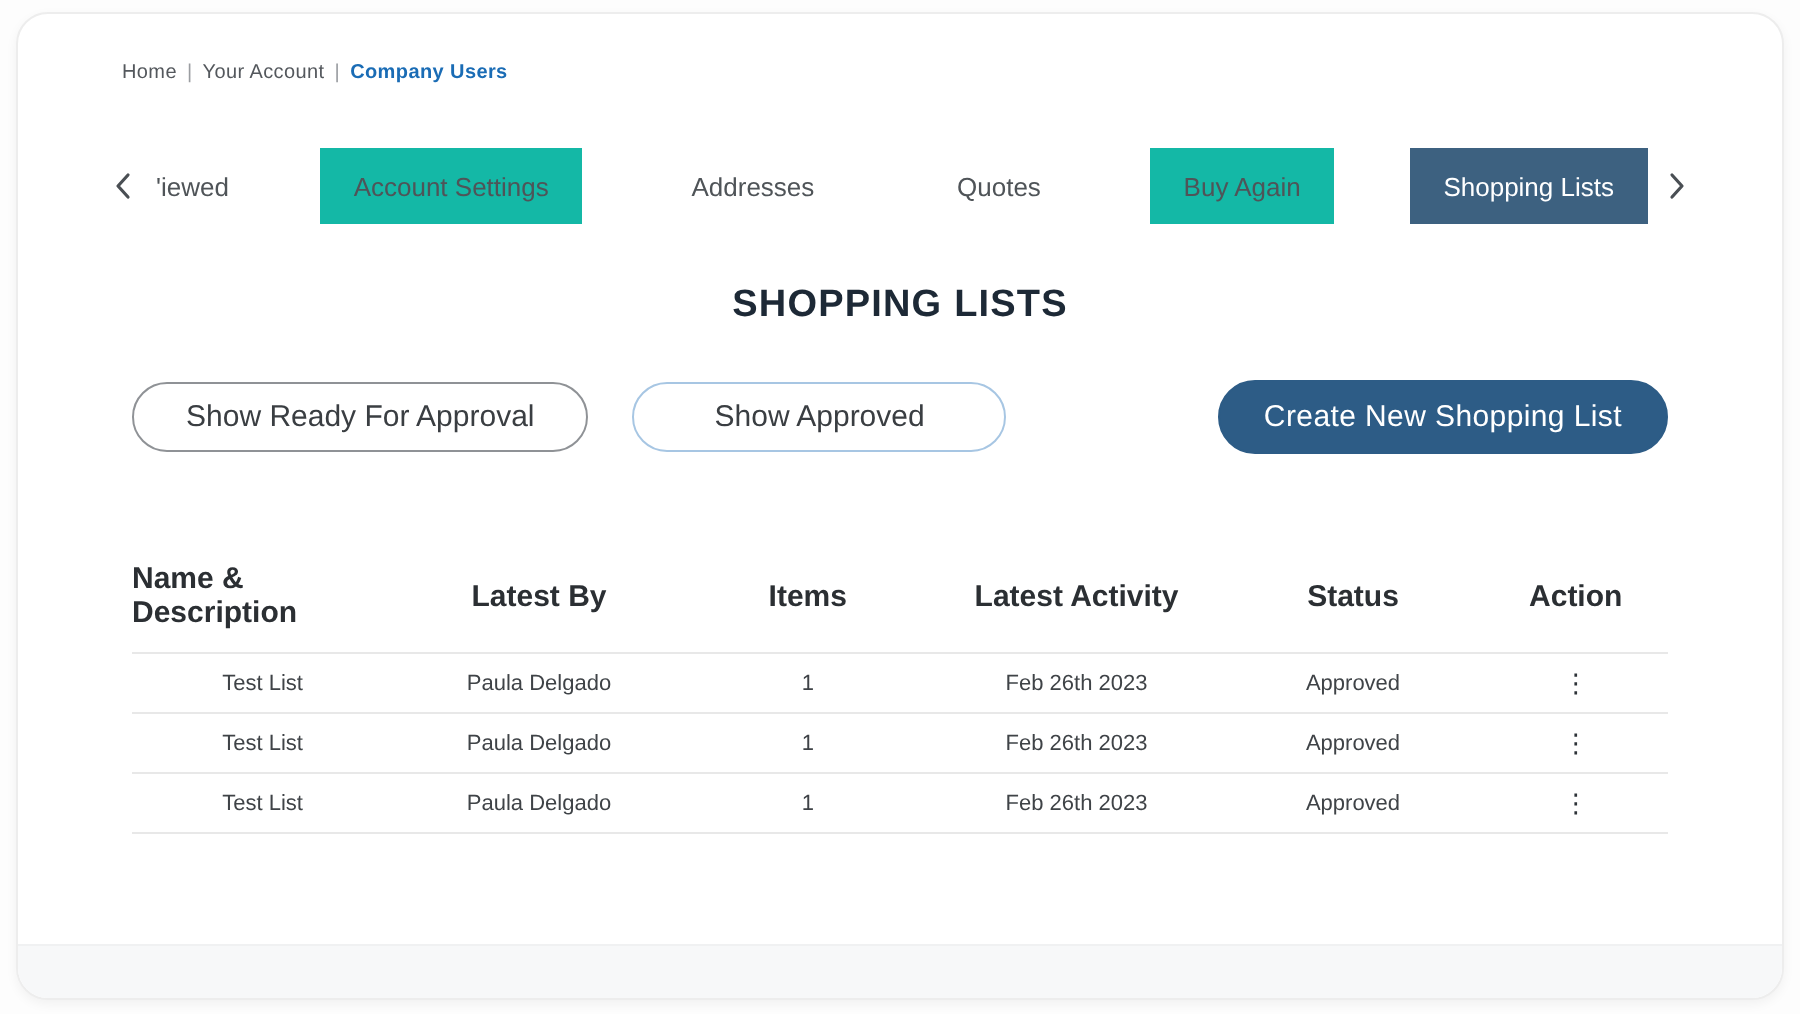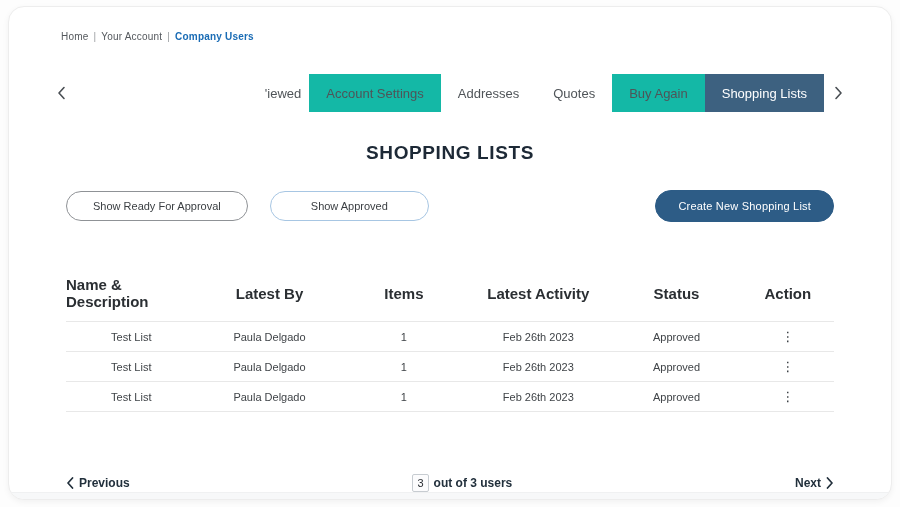--- a/index.html
+++ b/index.html
@@ -11,35 +11,35 @@
     overflow: hidden; display: flex; flex-direction: column;
   }
   
   .breadcrumb { margin: 24px 0 0 52px; font-size: 10px; color: #54585d; letter-spacing: 0.2px; }
   .breadcrumb .sep { margin: 0 5px; color: #9a9da1; }
   .breadcrumb .crumb { color: #54585d; text-decoration: none; }
   .breadcrumb .current { color: #1a6cb5; font-weight: bold; }
   
   .tabbar { margin-top: 32px; padding: 0 44px; display: flex; align-items: center; }
   .tab-arrow { background: none; border: none; padding: 0 4px; cursor: pointer; display: flex; align-items: center; }
-  .tabs { flex: 1; display: flex; align-items: stretch; justify-content: flex-end; margin: 0 6px; }
+  .tabs { flex: 1; display: flex; align-items: stretch; justify-content: space-between; margin: 0 6px; }
   .tab {
     height: 38px; display: flex; align-items: center; padding: 0 17px;
     font-size: 13px; color: #4f5458; background: #fff; border: none; cursor: pointer;
     white-space: nowrap; font-family: inherit;
   }
   .tab.shaded { background: #14b8a6; }
   .tab.active { background: #3d6180; color: #fff; }
   .tab.partial { padding-left: 2px; padding-right: 8px; }
   
   .page-title { margin-top: 30px; text-align: center; font-size: 19px; font-weight: bold; letter-spacing: 0.6px; color: #1d2936; }
   
   .actions { margin: 26px 57px 0; display: flex; align-items: center; }
   .pill {
-    border-radius: 999px; font-size: 11px; font-family: inherit; cursor: pointer;
+    border-radius: 999px; font-size: 15px; font-family: inherit; cursor: pointer;
     background: #fff; color: #3a3e42; border: 1px solid #8f9296; padding: 8px 26px;
     white-space: nowrap;
   }
   .pill.approved { border-color: #a7c6e3; padding: 8px 40px; margin-left: 22px; }
   .pill.create {
     margin-left: auto; background: #2d5c86; border: 1px solid #2d5c86; color: #fff;
     font-weight: normal; padding: 9px 22px; letter-spacing: 0.2px;
   }
   
   .table { margin: 26px 57px 0; }
@@ -130,33 +130,15 @@
     <div class="t-row t-body">
       <div class="cell">Test List</div>
       <div class="cell">Paula Delgado</div>
       <div class="cell">1</div>
       <div class="cell">Feb 26th 2023</div>
       <div class="cell">Approved</div>
       <div class="cell"><button class="kebab">⋮</button></div>
     </div>
   </div>
 
-  <div class="pagination">
-    <button class="pager">
-      <svg class="chev" width="8" height="12" viewBox="0 0 8 12">
-          <polyline points="6.5,1 2,6 6.5,11" fill="none" stroke="#22303c" stroke-width="1.7" stroke-linecap="round" stroke-linejoin="round"></polyline>
-        </svg>
-      <span>Previous</span>
-    </button>
-    <div class="count">
-      <span class="count-box">3</span>
-      <span>out of 3 users</span>
-    </div>
-    <button class="pager">
-      <span>Next</span>
-      <svg class="chev" width="8" height="12" viewBox="0 0 8 12">
-          <polyline points="1.5,1 6,6 1.5,11" fill="none" stroke="#22303c" stroke-width="1.7" stroke-linecap="round" stroke-linejoin="round"></polyline>
-        </svg>
-    </button>
-  </div>
 
   <div class="footer-strip"></div>
 </div>
 
 </body></html>

